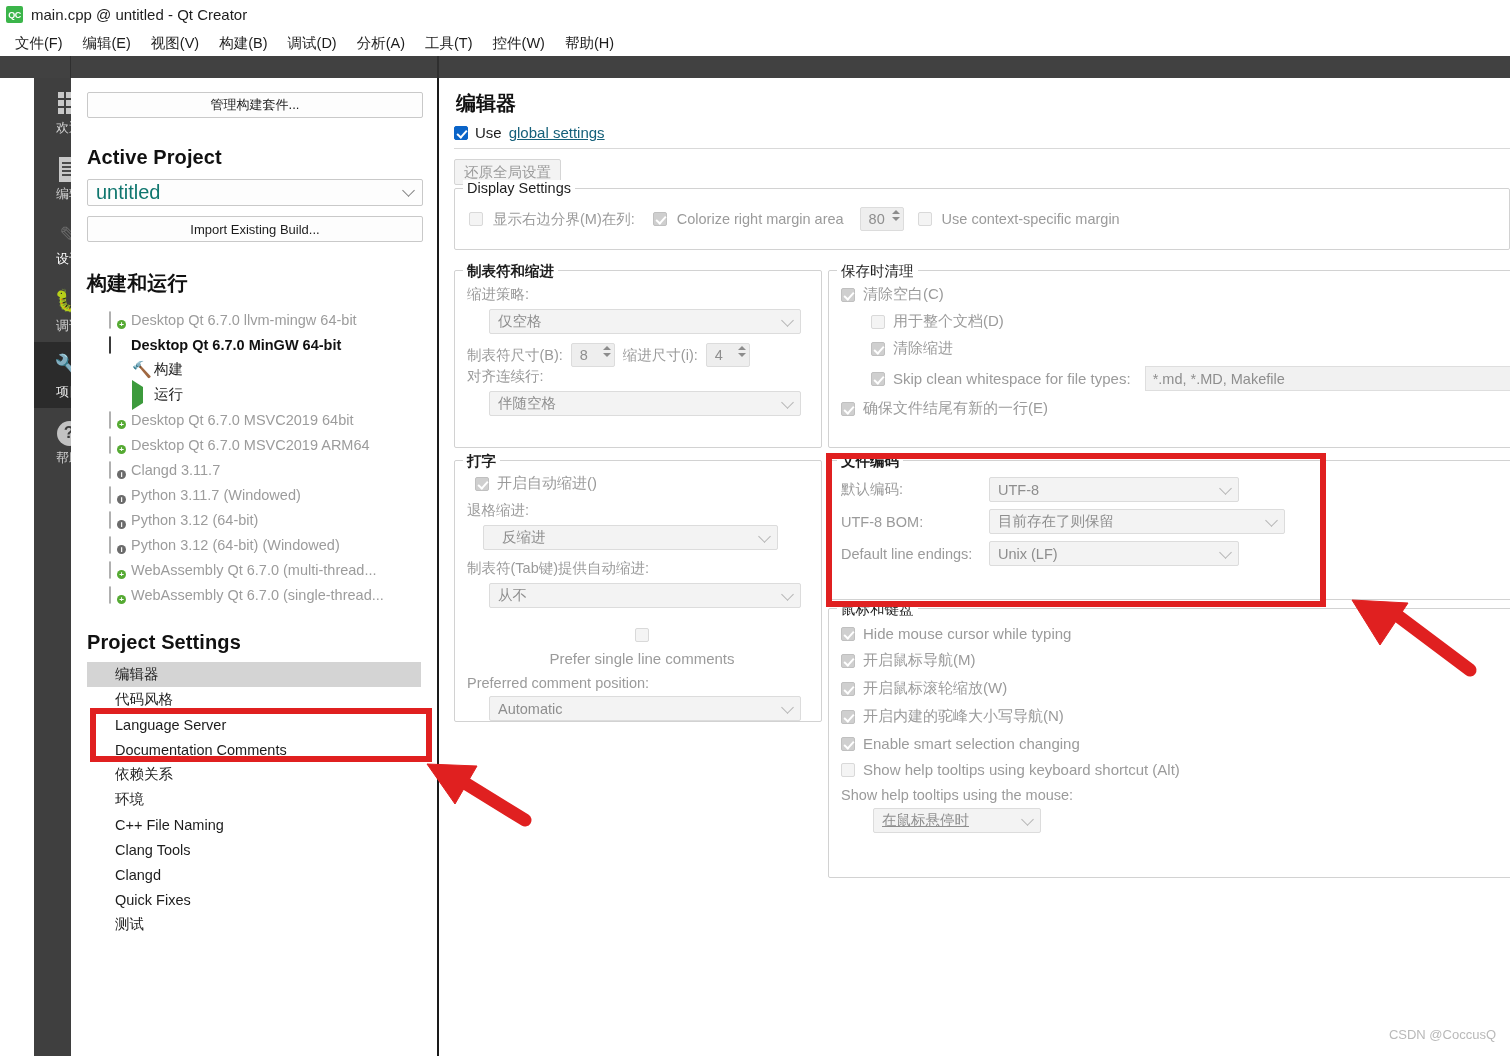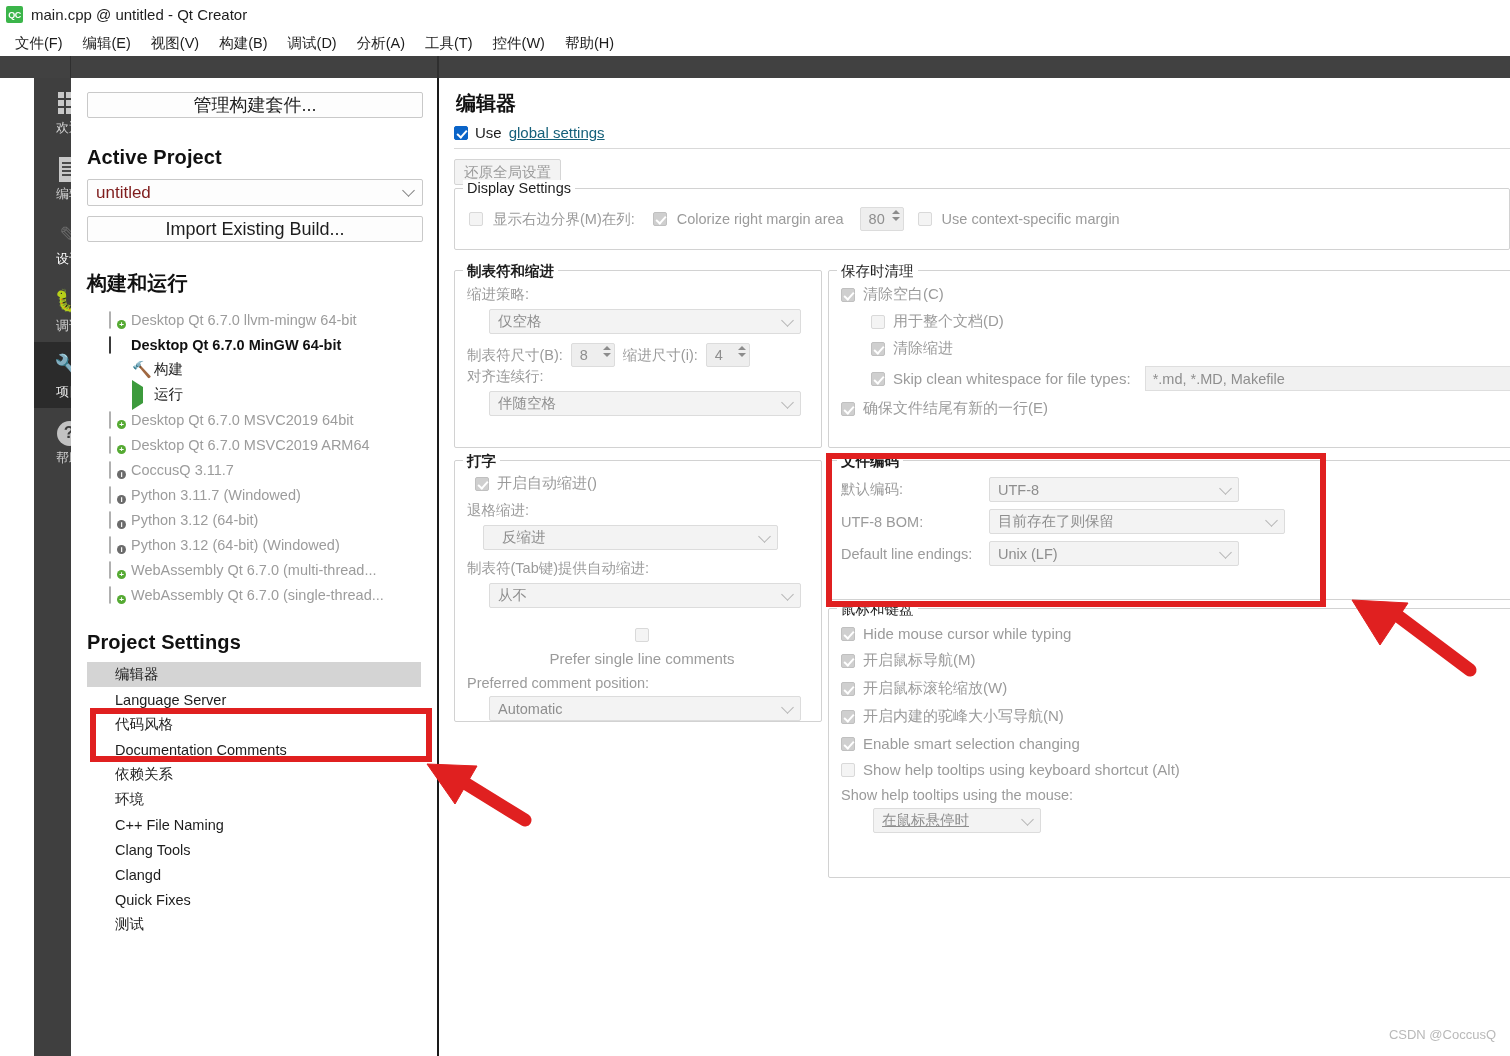--- a/index.html
+++ b/index.html
@@ -98,33 +98,33 @@
     position:absolute; left:71px; top:78px; width:366px; height:978px;
     background:#ffffff; overflow:hidden;
   }
   #leftpanel-divider {
     position:absolute; left:437px; top:78px; width:2px; height:978px; background:#1a1a1a;
   }
   .lp-inner { padding:14px 16px 0 16px; }
   .btn-wide {
     width:336px; height:26px; background:#fdfdfd;
     border:1px solid #c9c9c9; border-radius:2px;
-    font-size:18px; color:#1d1d1d;
+    font-size:13px; color:#1d1d1d;
     display:flex; align-items:center; justify-content:center;
     cursor:default;
   }
   .lp-h {
     font-size:20px; font-weight:bold; color:#111;
     margin:28px 0 10px 0; letter-spacing:0.1px;
   }
   .combo-wide {
     width:336px; height:27px; background:#fdfdfd;
     border:1px solid #c9c9c9; border-radius:2px;
     display:flex; align-items:center; padding:0 8px;
-    font-size:17px; color:#7f1d1d; position:relative; cursor:default;
+    font-size:20px; color:#0f766e; position:relative; cursor:default;
   }
   .combo-wide .chev { position:absolute; right:9px; top:6px; }
   .chev {
     width:9px; height:9px; border-right:1.6px solid #808080;
     border-bottom:1.6px solid #808080; transform:rotate(45deg);
   }
   .chev.light { border-color:#b4b4b4; }
   .kitlist { margin-top:6px; }
   .kit-row {
     display:flex; align-items:center; gap:7px;
@@ -376,21 +376,21 @@
         <div class="kit-row">
           <span class="kit-ico"><span class="scr-box"></span><span class="scr-stand"></span><span class="plus-badge">+</span></span>
           <span>Desktop Qt 6.7.0 MSVC2019 64bit</span>
         </div>
         <div class="kit-row">
           <span class="kit-ico"><span class="scr-box"></span><span class="scr-stand"></span><span class="plus-badge">+</span></span>
           <span>Desktop Qt 6.7.0 MSVC2019 ARM64</span>
         </div>
         <div class="kit-row">
           <span class="kit-ico"><span class="scr-box"></span><span class="scr-stand"></span><span class="i-badge">i</span></span>
-          <span>CoccusQ 3.11.7</span>
+          <span>Clangd 3.11.7</span>
         </div>
         <div class="kit-row">
           <span class="kit-ico"><span class="scr-box"></span><span class="scr-stand"></span><span class="i-badge">i</span></span>
           <span>Python 3.11.7 (Windowed)</span>
         </div>
         <div class="kit-row">
           <span class="kit-ico"><span class="scr-box"></span><span class="scr-stand"></span><span class="i-badge">i</span></span>
           <span>Python 3.12 (64-bit)</span>
         </div>
         <div class="kit-row">
@@ -407,24 +407,24 @@
         </div>
       </div>
 
     <div class="lp-h" style="margin:24px 0 8px 0;">Project Settings</div>
 
     <div class="settings-list" id="settings-list">
         <div class="set-row selected">
           <span>编辑器</span>
         </div>
         <div class="set-row">
+          <span>代码风格</span>
+        </div>
+        <div class="set-row">
           <span>Language Server</span>
-        </div>
-        <div class="set-row">
-          <span>代码风格</span>
         </div>
         <div class="set-row">
           <span>Documentation Comments</span>
         </div>
         <div class="set-row">
           <span>依赖关系</span>
         </div>
         <div class="set-row">
           <span>环境</span>
         </div>

